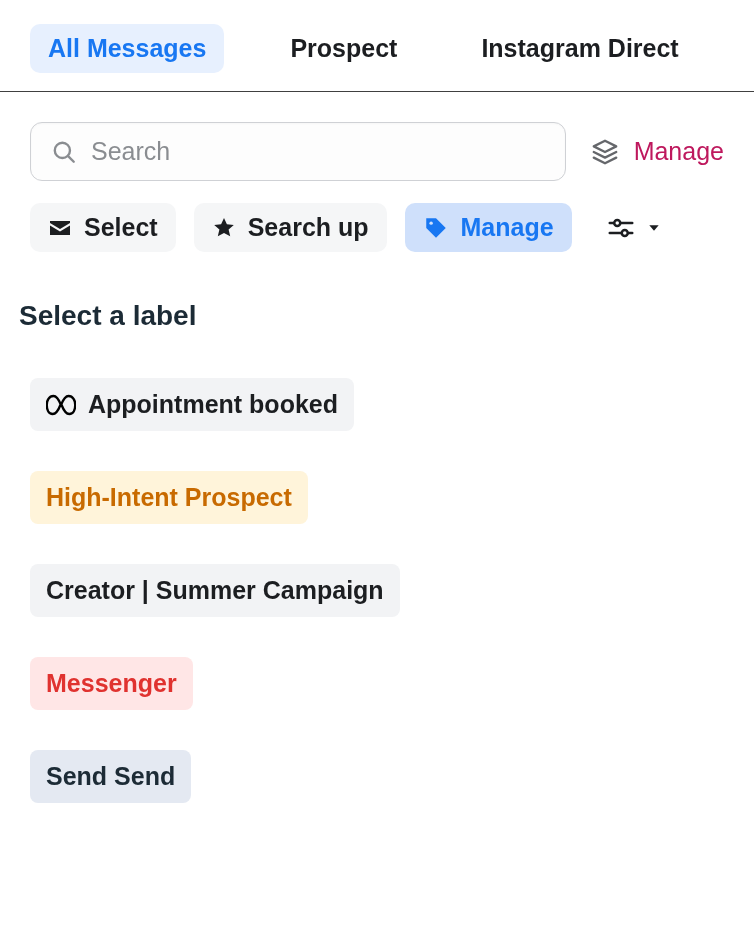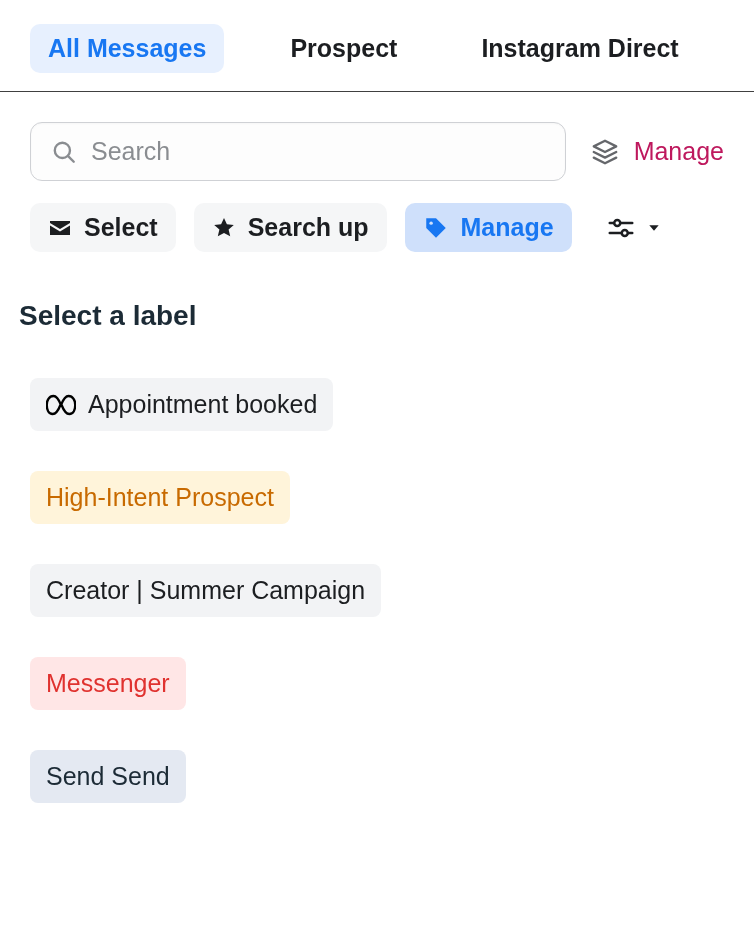--- a/index.html
+++ b/index.html
@@ -108,21 +108,21 @@
     padding: 38px 30px 0 30px;
     align-items: flex-start;
   }
   .label-pill {
     display: inline-flex;
     align-items: center;
     gap: 12px;
     padding: 12px 16px;
     border-radius: 8px;
     font-size: 25px;
-    font-weight: 400;
+    font-weight: 700;
     cursor: pointer;
   }
   .lbl-0 { background: #f2f3f5; color: #1c1e21; }
   .lbl-1 { background: #f2f3f5; color: #1c1e21; }
   .lbl-2 { background: #fff4da; color: #c86a00; }
   .lbl-3 { background: #ffe6e6; color: #e0322f; }
   .lbl-4 { background: #e4e9f2; color: #1c2b36; }
   .lbl-5 { background: #e4e9f2; color: #1c2b36; }
   svg { display: block; }
 </style>

